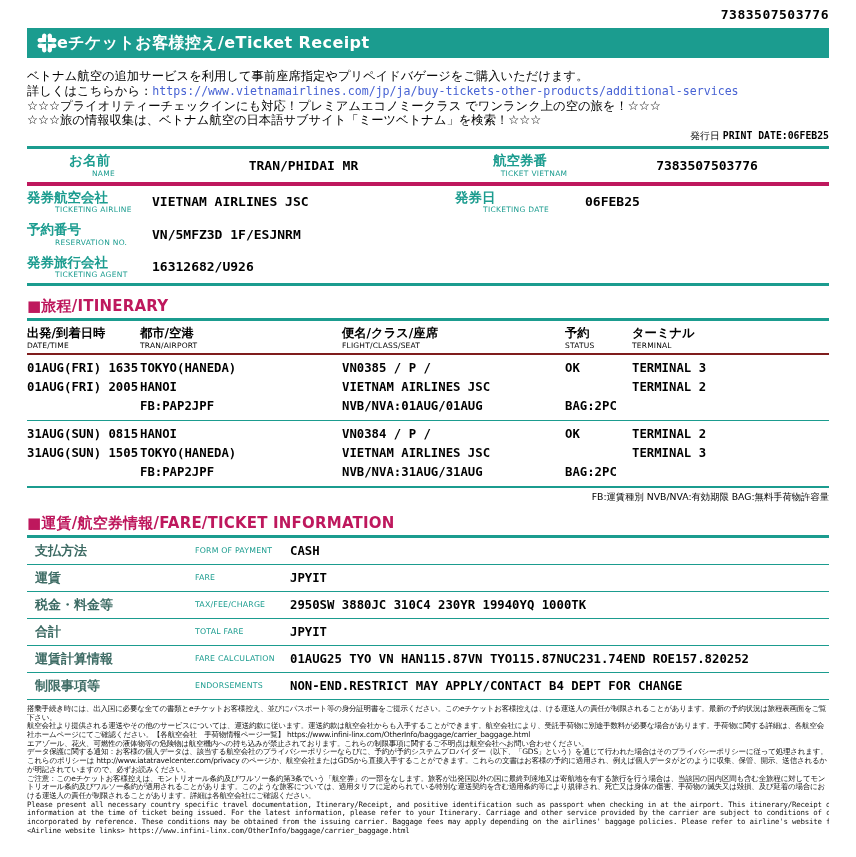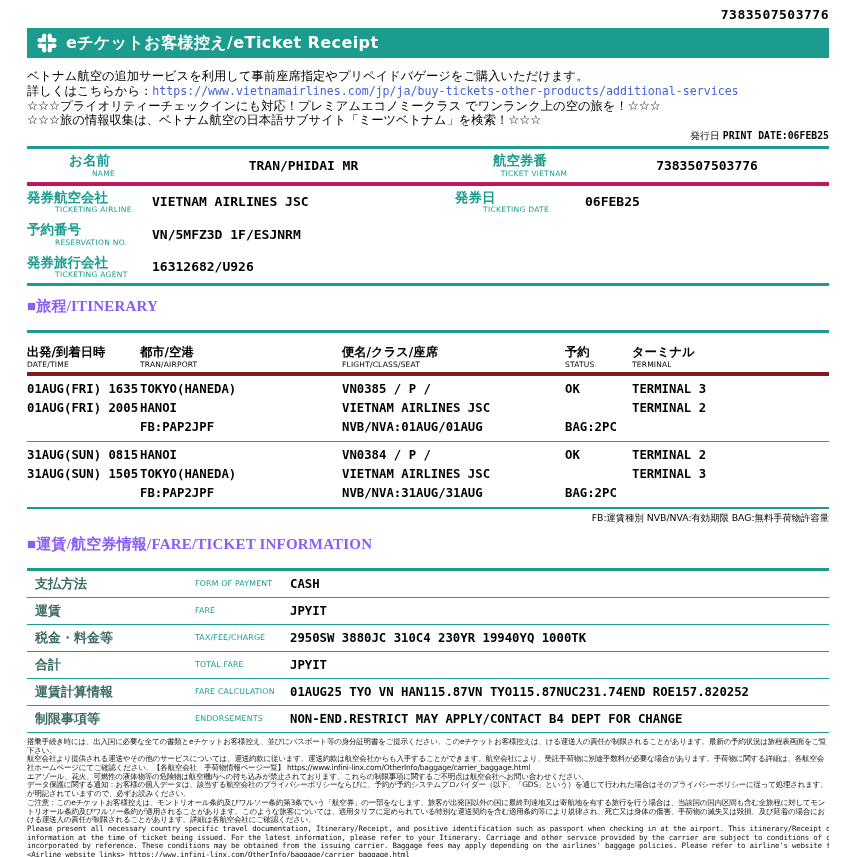--- a/index.html
+++ b/index.html
@@ -11,21 +11,21 @@
   }
   .page { padding:0 27px; }
   .mono { font-family:"DejaVu Sans Mono", "Liberation Mono", monospace; }
 
   
   .top-number { text-align:right; padding-top:7px; height:23px;
     font-family:"DejaVu Sans Mono", monospace; font-weight:bold; font-size:13px; letter-spacing:.5px; }
 
   
   .title-bar { margin-top:5px; background:#1b9c8f; color:#fff; height:30px;
-    display:flex; align-items:center; gap:9px; padding:0 10px; }
+    display:flex; align-items:center; padding:0 10px; }
   .title-text { font-size:16px; font-weight:bold; letter-spacing:.4px; }
 
   
   .intro { display:flex; margin-top:10px; min-height:56px; }
   .logo-block { width:185px; display:flex; flex-direction:column; align-items:center; padding-top:3px; }
   .logo-word { display:flex; align-items:center; gap:4px; margin-top:1px; }
   .logo-word .wordmark { font-size:12.5px; font-weight:bold; color:#3c607a; letter-spacing:.2px; }
   .promo { flex:1; font-size:12.3px; line-height:1.2; padding-top:1px; }
   .promo .link { color:#4863d4; text-decoration:none; cursor:pointer;
     font-family:"DejaVu Sans Mono", monospace; font-size:11.6px; }
@@ -35,26 +35,26 @@
 
   
   .passenger { margin-top:3px; border-top:3px solid #1b9c8f; border-bottom:3px solid #1b9c8f; }
   .p-row { display:grid; grid-template-columns:125px 303px 130px 1fr; align-items:center; padding:4px 0; }
   .p-row.first { border-bottom:4px solid #be185d;text-align:center; }
   .label-jp { font-size:13.5px; font-weight:bold; color:#1b9c8f; line-height:1.15; }
   .label-en { font-size:7.5px; color:#1b9c8f; letter-spacing:.3px; line-height:1.2;margin-left:28px; }
   .p-value { font-family:"DejaVu Sans Mono", monospace; font-weight:bold; font-size:13px; }
 
   
-  .section-title { margin-top:11px; font-size:15px; font-weight:bold; color:#8b5cf6;
-    padding-bottom:14px; border-bottom:3px solid #1b9c8f; letter-spacing:.2px;font-family:Liberation Serif, serif; }
+  .section-title { margin-top:11px; font-size:15px; font-weight:bold; color:#be185d;
+    padding-bottom:2px; border-bottom:3px solid #1b9c8f; letter-spacing:.2px; }
 
   
   .itin-grid { display:grid; grid-template-columns:113px 202px 223px 67px 1fr; }
-  .itin-header { padding:12px 0 3px; border-bottom:4px solid #7f1d1d; }
+  .itin-header { padding:5px 0 3px; border-bottom:2px solid #7f1d1d; }
   .hdr-jp { font-size:12.3px; font-weight:bold; line-height:1.2; }
   .hdr-en { font-size:7.5px; letter-spacing:.2px; }
   .segment { padding:4px 0; border-bottom:1.5px solid #1b9c8f; }
   .segment.last { border-bottom:2.5px solid #1b9c8f; }
   .itin-line { font-family:"DejaVu Sans Mono", monospace; font-weight:bold; font-size:12.3px;
     line-height:19px; min-height:19px; white-space:pre; }
   .legend { text-align:right; font-size:9.3px; padding-top:3px; height:15px; }
 
   
   .fare-row { display:grid; grid-template-columns:160px 95px 1fr; align-items:center;
@@ -264,20 +264,21 @@
       </div>
     </div>
 
   <div class="fineprint">
       <div class="fp-line jp">搭乗手続き時には、出入国に必要な全ての書類とeチケットお客様控え、並びにパスポート等の身分証明書をご提示ください。このeチケットお客様控えは、ける運送人の責任が制限されることがあります。最新の予約状況は旅程表画面をご覧</div>
       <div class="fp-line jp">下さい。</div>
       <div class="fp-line jp">航空会社より提供される運送やその他のサービスについては、運送約款に従います。運送約款は航空会社からも入手することができます。航空会社により、受託手荷物に別途手数料が必要な場合があります。手荷物に関する詳細は、各航空会</div>
       <div class="fp-line jp">社ホームページにてご確認ください。【各航空会社　手荷物情報ページ一覧】 https://www.infini-linx.com/OtherInfo/baggage/carrier_baggage.html</div>
       <div class="fp-line jp">エアゾール、花火、可燃性の液体物等の危険物は航空機内への持ち込みが禁止されております。これらの制限事項に関するご不明点は航空会社へお問い合わせください。</div>
       <div class="fp-line jp">データ保護に関する通知：お客様の個人データは、該当する航空会社のプライバシーポリシーならびに、予約が予約システムプロバイダー（以下、「GDS」という）を通じて行われた場合はそのプライバシーポリシーに従って処理されます。</div>
+      <div class="fp-line jp">これらのポリシーは http://www.iatatravelcenter.com/privacy のページか、航空会社またはGDSから直接入手することができます。これらの文書はお客様の予約に適用され、例えば個人データがどのように収集、保管、開示、送信されるか</div>
       <div class="fp-line jp">が明記されていますので、必ずお読みください。</div>
       <div class="fp-line jp">ご注意：このeチケットお客様控えは、モントリオール条約及びワルソー条約第3条でいう「航空券」の一部をなします。旅客が出発国以外の国に最終到達地又は寄航地を有する旅行を行う場合は、当該国の国内区間も含む全旅程に対してモン</div>
       <div class="fp-line jp">トリオール条約及びワルソー条約が適用されることがあります。このような旅客については、適用タリフに定められている特別な運送契約を含む適用条約等により規律され、死亡又は身体の傷害、手荷物の滅失又は毀損、及び延着の場合にお</div>
       <div class="fp-line jp">ける運送人の責任が制限されることがあります。詳細は各航空会社にご確認ください。</div>
       <div class="fp-line en">Please present all necessary country specific travel documentation, Itinerary/Receipt, and positive identification such as passport when checking in at the airport. This itinerary/Receipt only shows you the relevant</div>
       <div class="fp-line en">information at the time of ticket being issued. For the latest information, please refer to your Itinerary. Carriage and other service provided by the carrier are subject to conditions of carriage, which are hereby</div>
       <div class="fp-line en">incorporated by reference. These conditions may be obtained from the issuing carrier. Baggage fees may apply depending on the airlines' baggage policies. Please refer to airline's website for detailed information.</div>
       <div class="fp-line en">&lt;Airline website links&gt; https://www.infini-linx.com/OtherInfo/baggage/carrier_baggage.html</div>
     </div>
 

